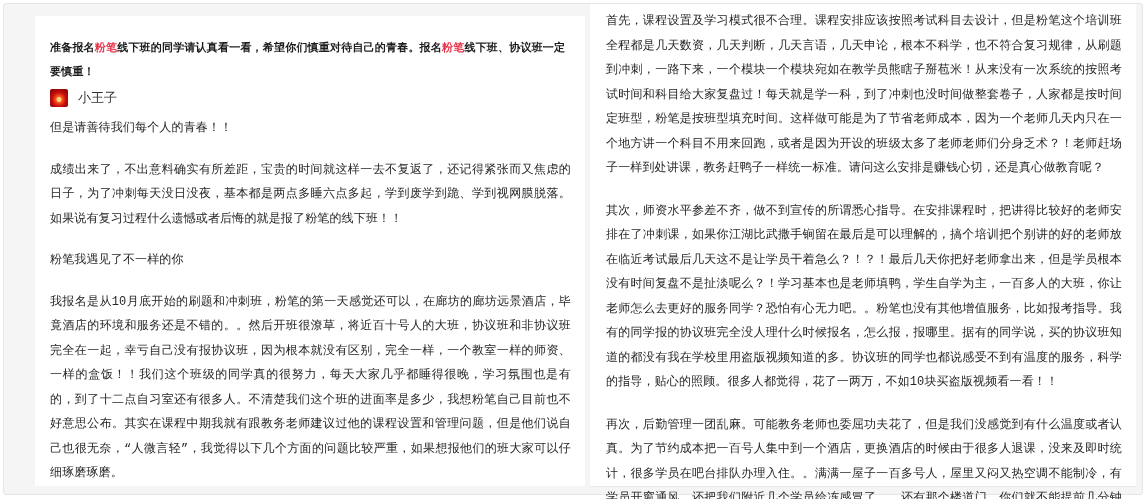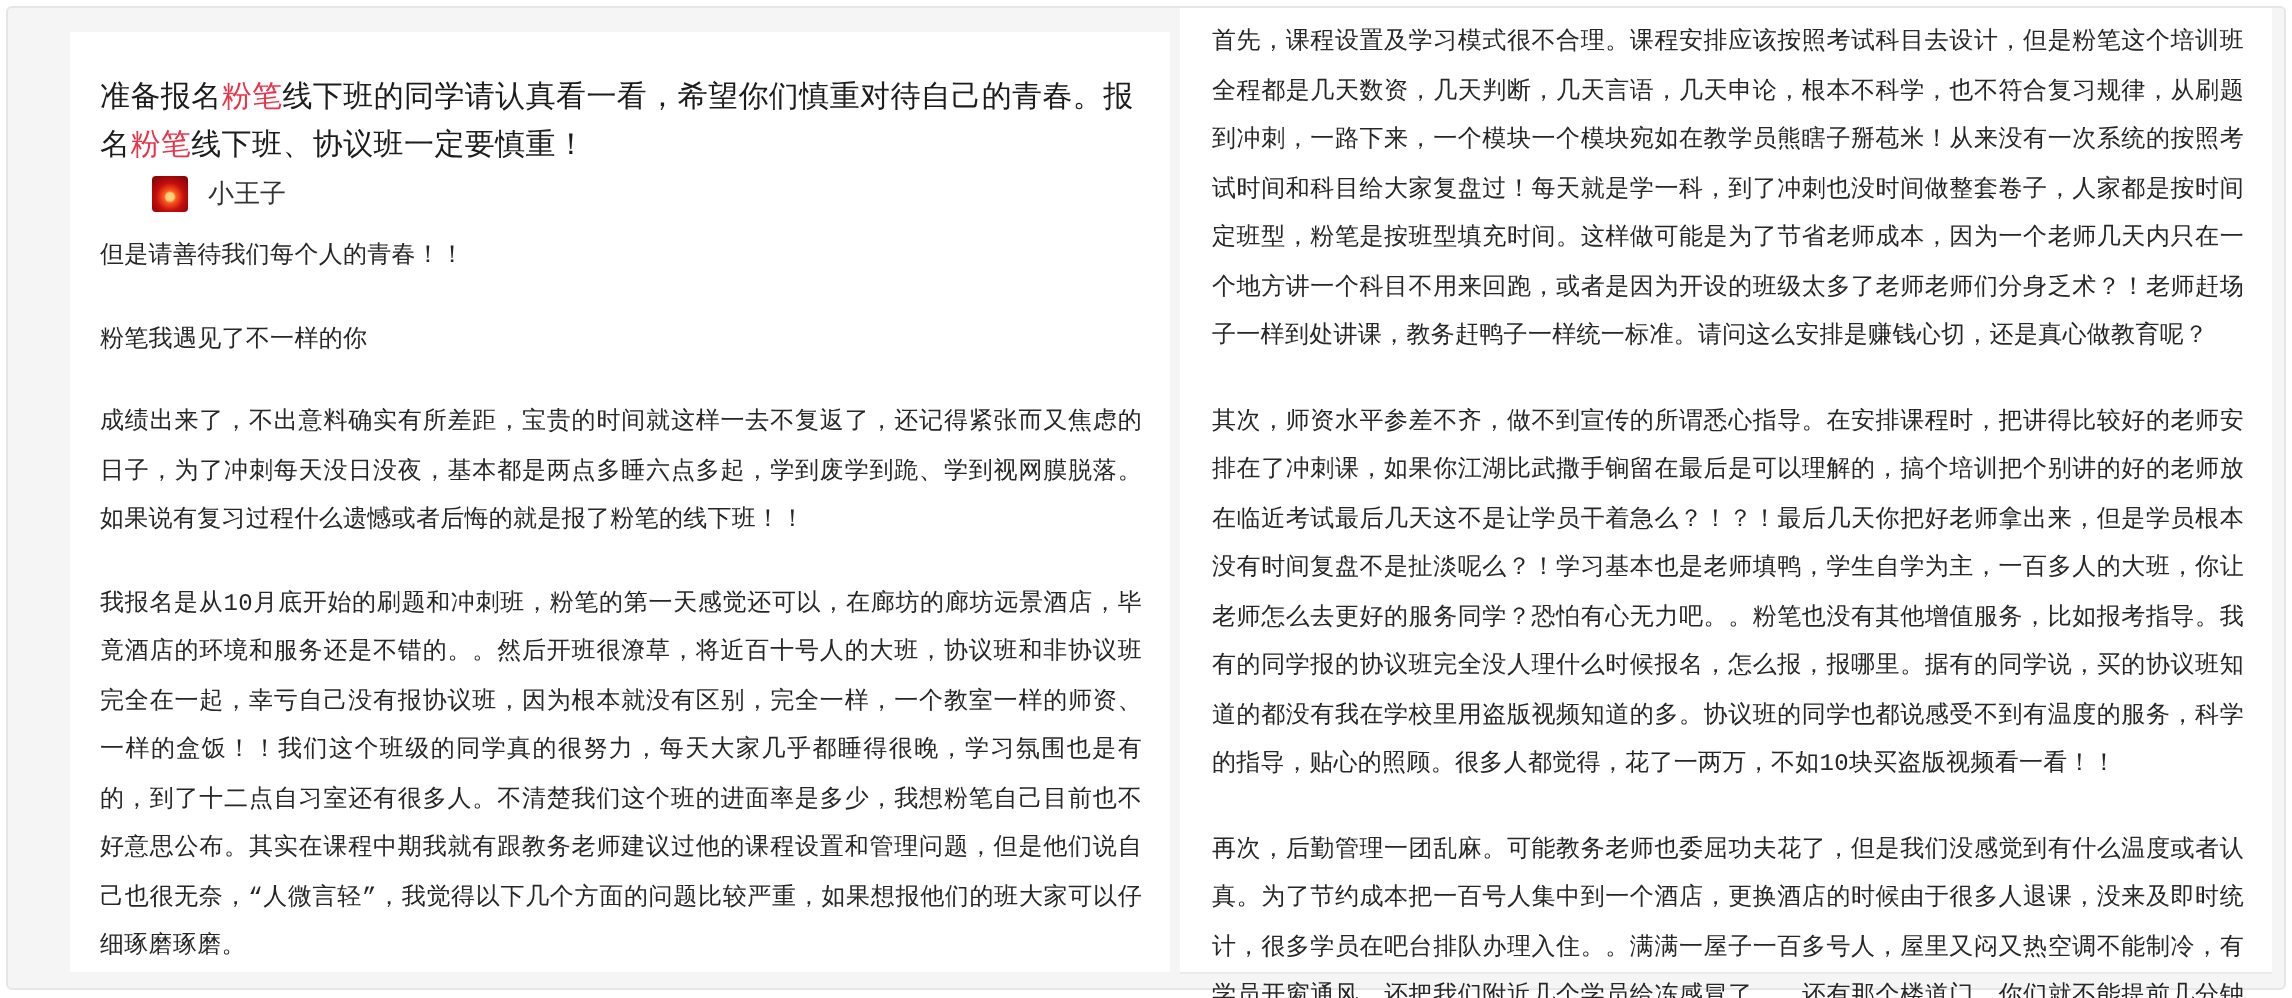--- a/index.html
+++ b/index.html
@@ -39,36 +39,35 @@
     }
     .card-right {
       left: 590px;
       top: 4px;
       width: 546px;
       height: 482px;
       padding: 5px 14px 0 16px;
       box-shadow: 0 1px 0 #eaeaea;
     }
     .title {
-      font-size: 15px;
-      font-weight: normal;
+      font-size: 11px;
+      font-weight: bold;
       line-height: 24px;
       color: #1c1c1c;
       margin: 0;
       letter-spacing: 0.2px;
     }
     .title .brand {
       color: #e8344a;
     }
     .author {
       display: flex;
-      align-items: flex-start;
+      align-items: center;
       margin-top: 4px;
       height: 20px;
-      margin-left: 26px;
     }
     .avatar {
       width: 18px;
       height: 18px;
       border-radius: 2px;
       background: radial-gradient(circle at 50% 58%, #ffd27a 0 2px, #ff5a1e 3px, #c40d0d 7px, #8a0505 12px);
       margin-right: 10px;
       flex-shrink: 0;
     }
     .author-name {
@@ -96,22 +95,22 @@
 
 <div class="card card-left">
   <h1 class="title"><span>准备报名</span><span class="brand">粉笔</span><span>线下班的同学请认真看一看，希望你们慎重对待自己的青春。报名</span><span class="brand">粉笔</span><span>线下班、协议班一定要慎重！</span></h1>
 
   <div class="author">
     <span class="avatar"></span>
     <span class="author-name">小王子</span>
   </div>
 
   <p class="para short">但是请善待我们每个人的青春！！</p>
+  <p class="para">成绩出来了，不出意料确实有所差距，宝贵的时间就这样一去不复返了，还记得紧张而又焦虑的日子，为了冲刺每天没日没夜，基本都是两点多睡六点多起，学到废学到跪、学到视网膜脱落。如果说有复习过程什么遗憾或者后悔的就是报了粉笔的线下班！！</p>
   <p class="para short">粉笔我遇见了不一样的你</p>
-  <p class="para">成绩出来了，不出意料确实有所差距，宝贵的时间就这样一去不复返了，还记得紧张而又焦虑的日子，为了冲刺每天没日没夜，基本都是两点多睡六点多起，学到废学到跪、学到视网膜脱落。如果说有复习过程什么遗憾或者后悔的就是报了粉笔的线下班！！</p>
   <p class="para">我报名是从10月底开始的刷题和冲刺班，粉笔的第一天感觉还可以，在廊坊的廊坊远景酒店，毕竟酒店的环境和服务还是不错的。。然后开班很潦草，将近百十号人的大班，协议班和非协议班完全在一起，幸亏自己没有报协议班，因为根本就没有区别，完全一样，一个教室一样的师资、一样的盒饭！！我们这个班级的同学真的很努力，每天大家几乎都睡得很晚，学习氛围也是有的，到了十二点自习室还有很多人。不清楚我们这个班的进面率是多少，我想粉笔自己目前也不好意思公布。其实在课程中期我就有跟教务老师建议过他的课程设置和管理问题，但是他们说自己也很无奈，“人微言轻”，我觉得以下几个方面的问题比较严重，如果想报他们的班大家可以仔细琢磨琢磨。</p>
 </div>
 
 <div class="card card-right">
   <p class="para">首先，课程设置及学习模式很不合理。课程安排应该按照考试科目去设计，但是粉笔这个培训班全程都是几天数资，几天判断，几天言语，几天申论，根本不科学，也不符合复习规律，从刷题到冲刺，一路下来，一个模块一个模块宛如在教学员熊瞎子掰苞米！从来没有一次系统的按照考试时间和科目给大家复盘过！每天就是学一科，到了冲刺也没时间做整套卷子，人家都是按时间定班型，粉笔是按班型填充时间。这样做可能是为了节省老师成本，因为一个老师几天内只在一个地方讲一个科目不用来回跑，或者是因为开设的班级太多了老师老师们分身乏术？！老师赶场子一样到处讲课，教务赶鸭子一样统一标准。请问这么安排是赚钱心切，还是真心做教育呢？</p>
   <p class="para">其次，师资水平参差不齐，做不到宣传的所谓悉心指导。在安排课程时，把讲得比较好的老师安排在了冲刺课，如果你江湖比武撒手锏留在最后是可以理解的，搞个培训把个别讲的好的老师放在临近考试最后几天这不是让学员干着急么？！？！最后几天你把好老师拿出来，但是学员根本没有时间复盘不是扯淡呢么？！学习基本也是老师填鸭，学生自学为主，一百多人的大班，你让老师怎么去更好的服务同学？恐怕有心无力吧。。粉笔也没有其他增值服务，比如报考指导。我有的同学报的协议班完全没人理什么时候报名，怎么报，报哪里。据有的同学说，买的协议班知道的都没有我在学校里用盗版视频知道的多。协议班的同学也都说感受不到有温度的服务，科学的指导，贴心的照顾。很多人都觉得，花了一两万，不如10块买盗版视频看一看！！</p>
   <p class="para">再次，后勤管理一团乱麻。可能教务老师也委屈功夫花了，但是我们没感觉到有什么温度或者认真。为了节约成本把一百号人集中到一个酒店，更换酒店的时候由于很多人退课，没来及即时统计，很多学员在吧台排队办理入住。。满满一屋子一百多号人，屋里又闷又热空调不能制冷，有学员开窗通风，还把我们附近几个学员给冻感冒了。。还有那个楼道门，你们就不能提前几分钟打开么，每次下楼都是关着的，你们就不能提前几分钟打开么？还有用餐，早餐酒店提供，午餐和晚餐就是盒饭，十五块标准，吃的贼拉差，然后吃不吃这个钱你也得花，协议班你就自己拿着没用的餐票在厕所哭吧，非协议班还可以退，就是退的钱到现在两个月了我也没有收到！！！我们那么多学费都花了，你们就不能让大家吃的好一点么？！</p>
 </div>
 
 </body></html>

